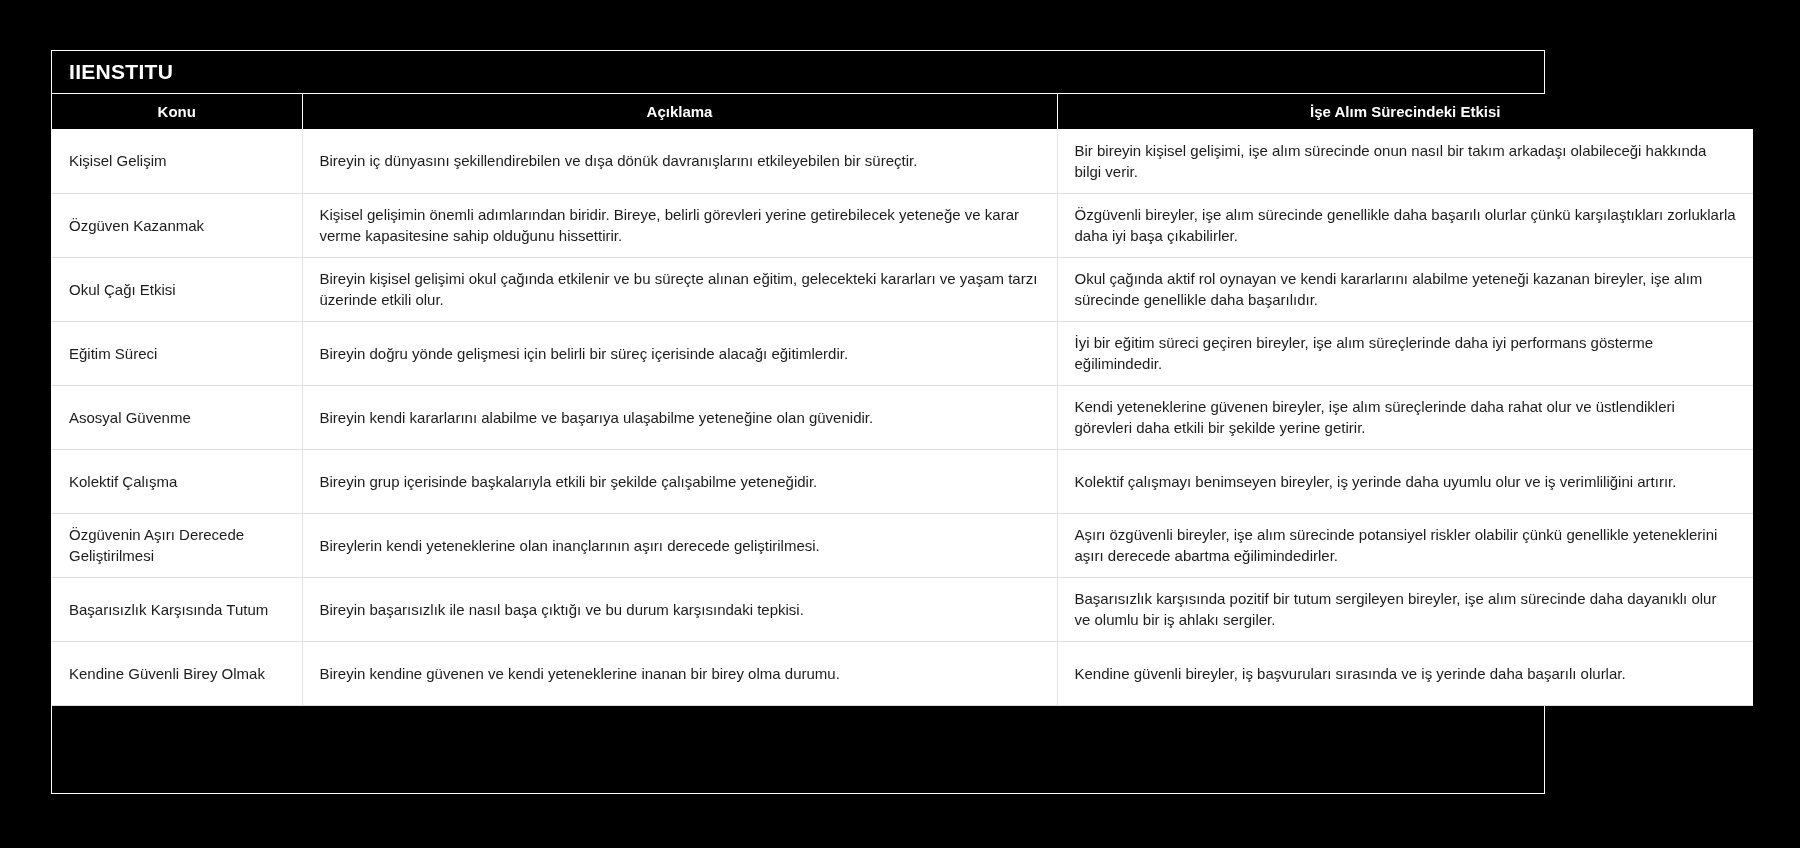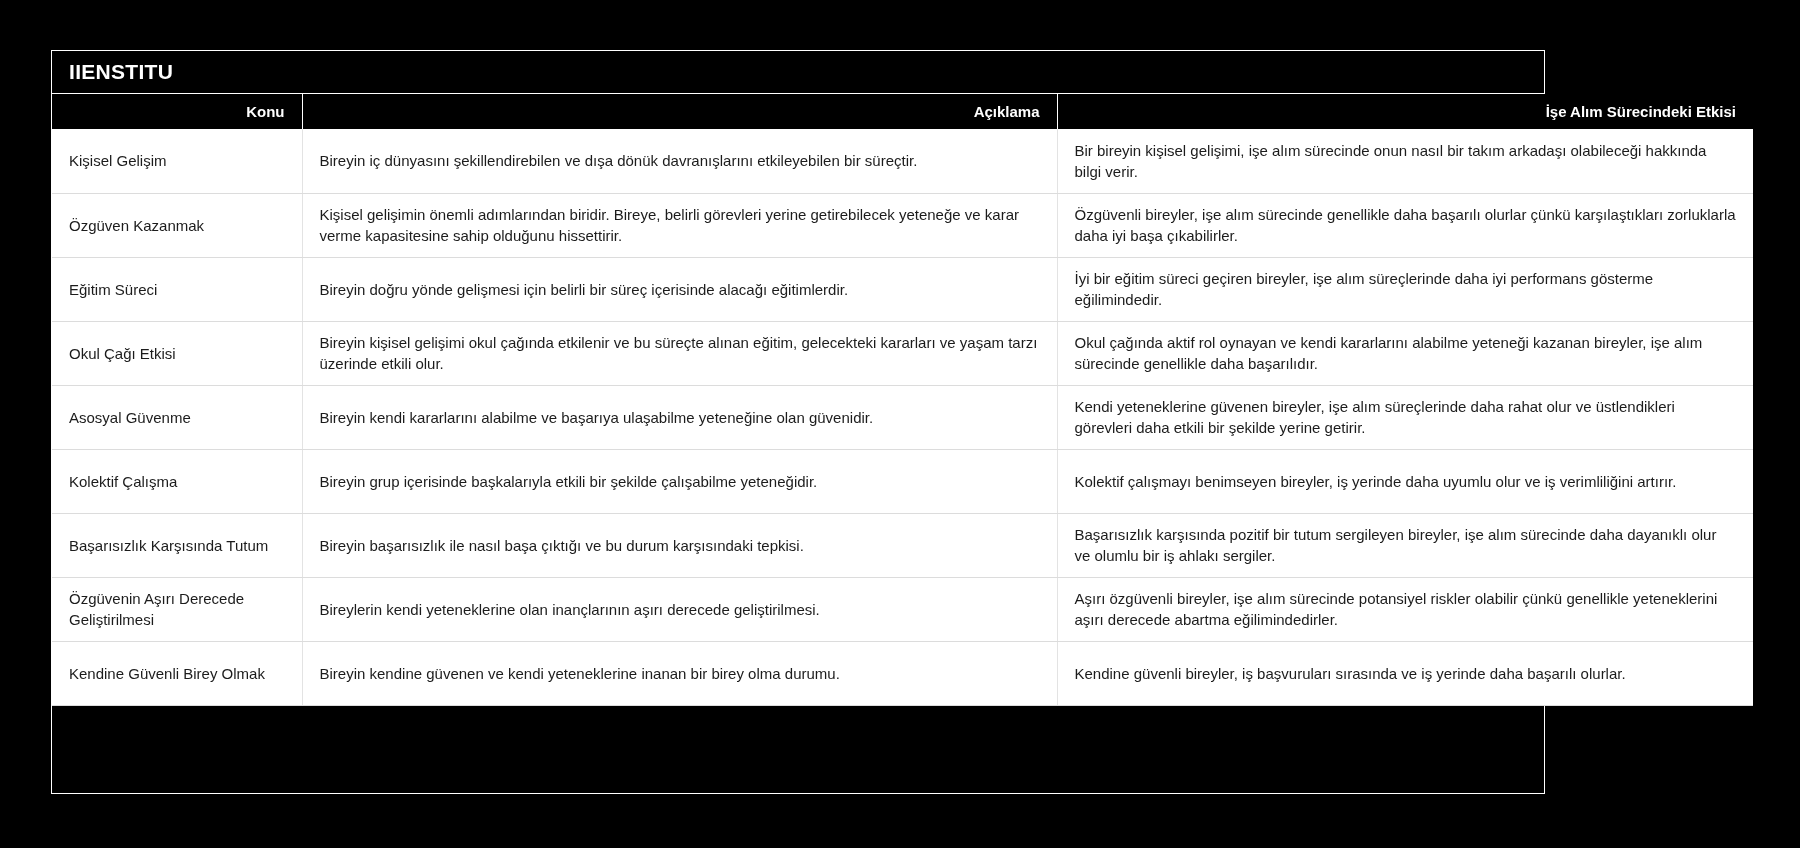--- a/index.html
+++ b/index.html
@@ -39,21 +39,21 @@
     table-layout: fixed;
   }
   col.c1 { width: 250px; }
   col.c2 { width: 755px; }
   col.c3 { width: 696px; }
   thead th {
     background: #000000;
     color: #ffffff;
     font-size: 15px;
     font-weight: bold;
-    text-align: right;
+    text-align: center;
     padding: 8px 17px;
     height: 35px;
     border-right: 1px solid #ffffff;
     vertical-align: middle;
   }
   thead th:last-child { border-right: none; margin-left: 28px; }
   tbody td {
     background: #ffffff;
     color: #1c1c1c;
     font-size: 15px;
@@ -93,53 +93,53 @@
     <td>Bir bireyin kişisel gelişimi, işe alım sürecinde onun nasıl bir takım arkadaşı olabileceği hakkında bilgi verir.</td>
   </tr>
 
   <tr>
     <td>Özgüven Kazanmak</td>
     <td>Kişisel gelişimin önemli adımlarından biridir. Bireye, belirli görevleri yerine getirebilecek yeteneğe ve karar verme kapasitesine sahip olduğunu hissettirir.</td>
     <td>Özgüvenli bireyler, işe alım sürecinde genellikle daha başarılı olurlar çünkü karşılaştıkları zorluklarla daha iyi başa çıkabilirler.</td>
   </tr>
 
   <tr>
+    <td>Okul Çağı Etkisi</td>
+    <td>Bireyin kişisel gelişimi okul çağında etkilenir ve bu süreçte alınan eğitim, gelecekteki kararları ve yaşam tarzı üzerinde etkili olur.</td>
+    <td>Okul çağında aktif rol oynayan ve kendi kararlarını alabilme yeteneği kazanan bireyler, işe alım sürecinde genellikle daha başarılıdır.</td>
+  </tr>
+
+  <tr>
     <td>Eğitim Süreci</td>
     <td>Bireyin doğru yönde gelişmesi için belirli bir süreç içerisinde alacağı eğitimlerdir.</td>
     <td>İyi bir eğitim süreci geçiren bireyler, işe alım süreçlerinde daha iyi performans gösterme eğilimindedir.</td>
-  </tr>
-
-  <tr>
-    <td>Okul Çağı Etkisi</td>
-    <td>Bireyin kişisel gelişimi okul çağında etkilenir ve bu süreçte alınan eğitim, gelecekteki kararları ve yaşam tarzı üzerinde etkili olur.</td>
-    <td>Okul çağında aktif rol oynayan ve kendi kararlarını alabilme yeteneği kazanan bireyler, işe alım sürecinde genellikle daha başarılıdır.</td>
   </tr>
 
   <tr>
     <td>Asosyal Güvenme</td>
     <td>Bireyin kendi kararlarını alabilme ve başarıya ulaşabilme yeteneğine olan güvenidir.</td>
     <td>Kendi yeteneklerine güvenen bireyler, işe alım süreçlerinde daha rahat olur ve üstlendikleri görevleri daha etkili bir şekilde yerine getirir.</td>
   </tr>
 
   <tr>
     <td>Kolektif Çalışma</td>
     <td>Bireyin grup içerisinde başkalarıyla etkili bir şekilde çalışabilme yeteneğidir.</td>
     <td>Kolektif çalışmayı benimseyen bireyler, iş yerinde daha uyumlu olur ve iş verimliliğini artırır.</td>
   </tr>
 
   <tr>
+    <td>Özgüvenin Aşırı Derecede Geliştirilmesi</td>
+    <td>Bireylerin kendi yeteneklerine olan inançlarının aşırı derecede geliştirilmesi.</td>
+    <td>Aşırı özgüvenli bireyler, işe alım sürecinde potansiyel riskler olabilir çünkü genellikle yeteneklerini aşırı derecede abartma eğilimindedirler.</td>
+  </tr>
+
+  <tr>
     <td>Başarısızlık Karşısında Tutum</td>
     <td>Bireyin başarısızlık ile nasıl başa çıktığı ve bu durum karşısındaki tepkisi.</td>
     <td>Başarısızlık karşısında pozitif bir tutum sergileyen bireyler, işe alım sürecinde daha dayanıklı olur ve olumlu bir iş ahlakı sergiler.</td>
-  </tr>
-
-  <tr>
-    <td>Özgüvenin Aşırı Derecede Geliştirilmesi</td>
-    <td>Bireylerin kendi yeteneklerine olan inançlarının aşırı derecede geliştirilmesi.</td>
-    <td>Aşırı özgüvenli bireyler, işe alım sürecinde potansiyel riskler olabilir çünkü genellikle yeteneklerini aşırı derecede abartma eğilimindedirler.</td>
   </tr>
 
 
   <tr>
     <td>Kendine Güvenli Birey Olmak</td>
     <td>Bireyin kendine güvenen ve kendi yeteneklerine inanan bir birey olma durumu.</td>
     <td>Kendine güvenli bireyler, iş başvuruları sırasında ve iş yerinde daha başarılı olurlar.</td>
   </tr>
 </tbody>
   </table>

